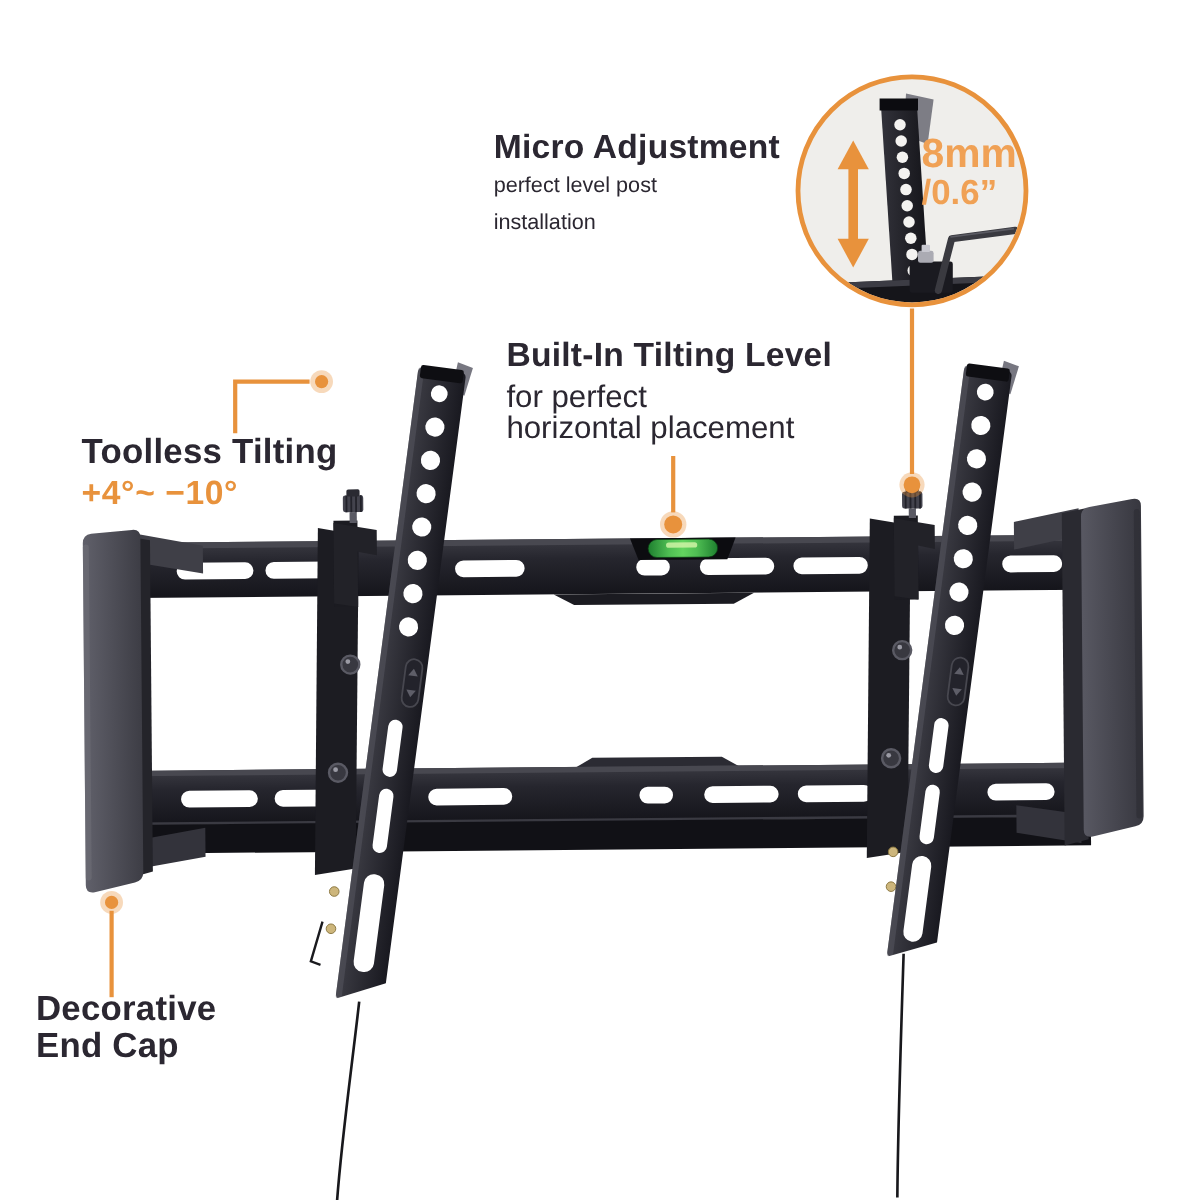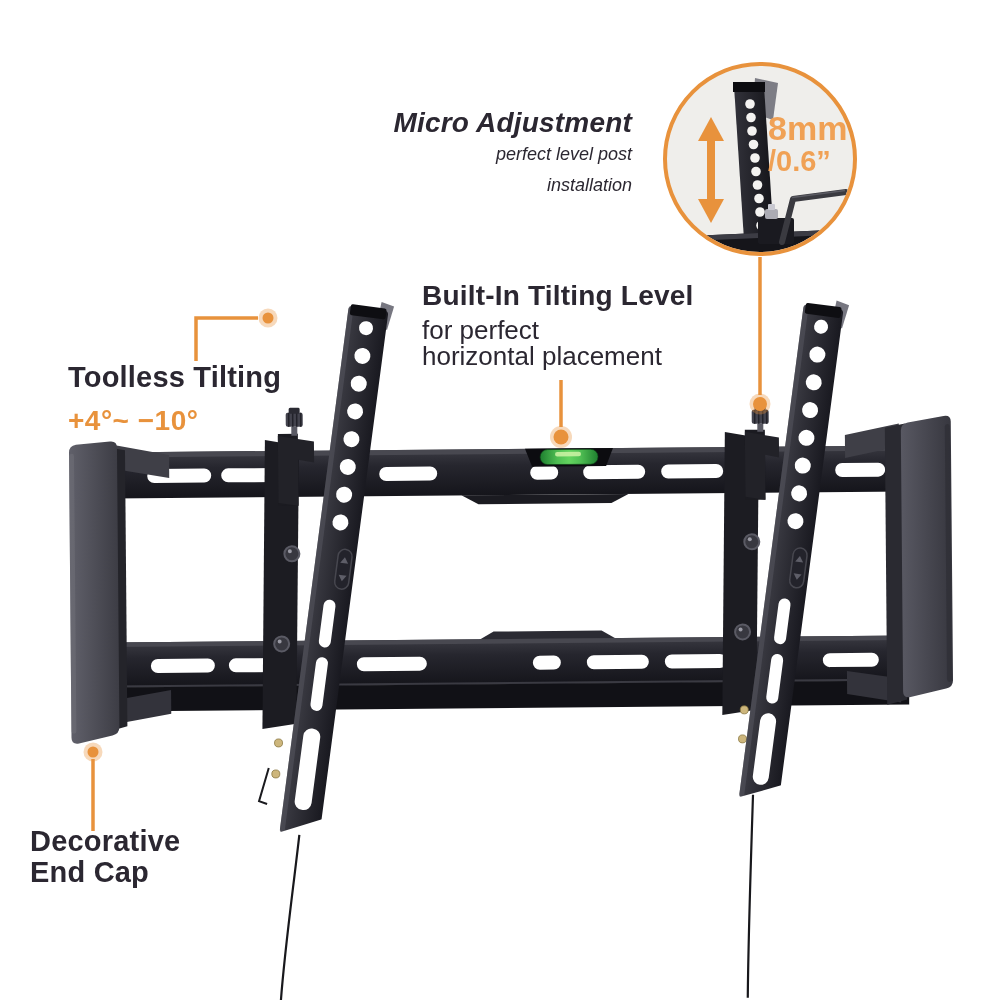--- a/index.html
+++ b/index.html
@@ -5,35 +5,35 @@
   html,body{margin:0;padding:0;background:#fff;}
   .stage{
     position:relative;width:1000px;height:1000px;background:var(--background,#fff);
     font-family:"Liberation Sans","DejaVu Sans",sans-serif;overflow:hidden;
   }
   .stage svg{position:absolute;left:0;top:0;}
   .note{position:absolute;color:var(--text-dark,#2b2731);}
   .note .t{font-weight:700;letter-spacing:.2px;}
   .note .s{font-weight:400;}
   
-  .micro{top:106px;right:368px;text-align:right;font-style:italic;}
+  .micro{top:106px;right:350px;}
   .micro .t{font-size:28px;line-height:33px;}
   .micro .s{font-size:18px;line-height:31px;}
   
   .callout-text{left:768px;top:110px;text-align:left;color:var(--accent-light,#f0a155);font-weight:700;}
   .callout-text .mm{font-size:34px;line-height:36px;}
   .callout-text .inch{font-size:29px;line-height:31px;}
   
   .bubble{left:422px;top:280px;text-align:left;}
   .bubble .t{font-size:28px;line-height:32px;margin-bottom:5px;}
   .bubble .s{font-size:26px;line-height:26px;}
   
   .toolless{left:68px;top:361px;text-align:left;}
   .toolless .t{font-size:29px;line-height:33px;}
-  .toolless .r{font-size:28px;line-height:30px;font-weight:700;color:var(--accent,#e8923c);margin-top:12px;letter-spacing:.5px;}
+  .toolless .r{font-size:28px;line-height:30px;font-weight:700;color:var(--accent,#e8923c);margin-top:2px;letter-spacing:.5px;}
   
   .endcap{left:30px;top:826px;text-align:left;}
   .endcap .t{font-size:29px;line-height:31px;}
   
   .accent-stroke{stroke:var(--accent,#e8923c);}
   .accent-fill{fill:var(--accent,#e8923c);}
 </style>
 </head>
 <body>
 

